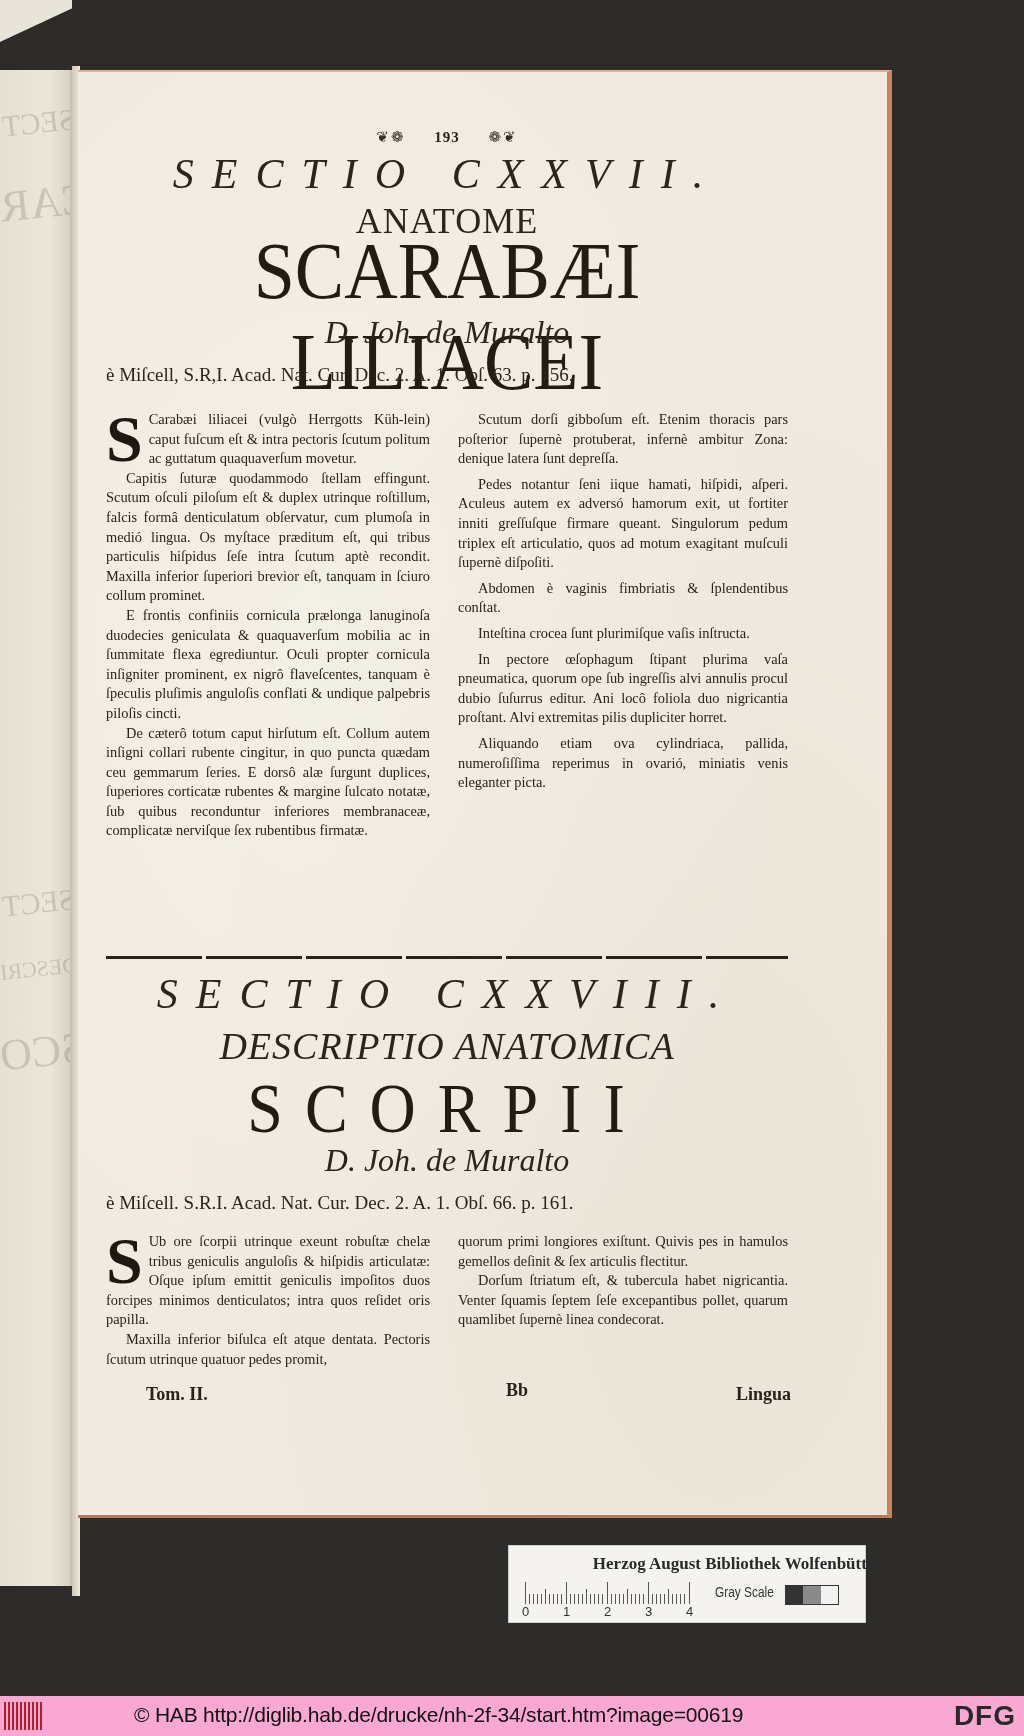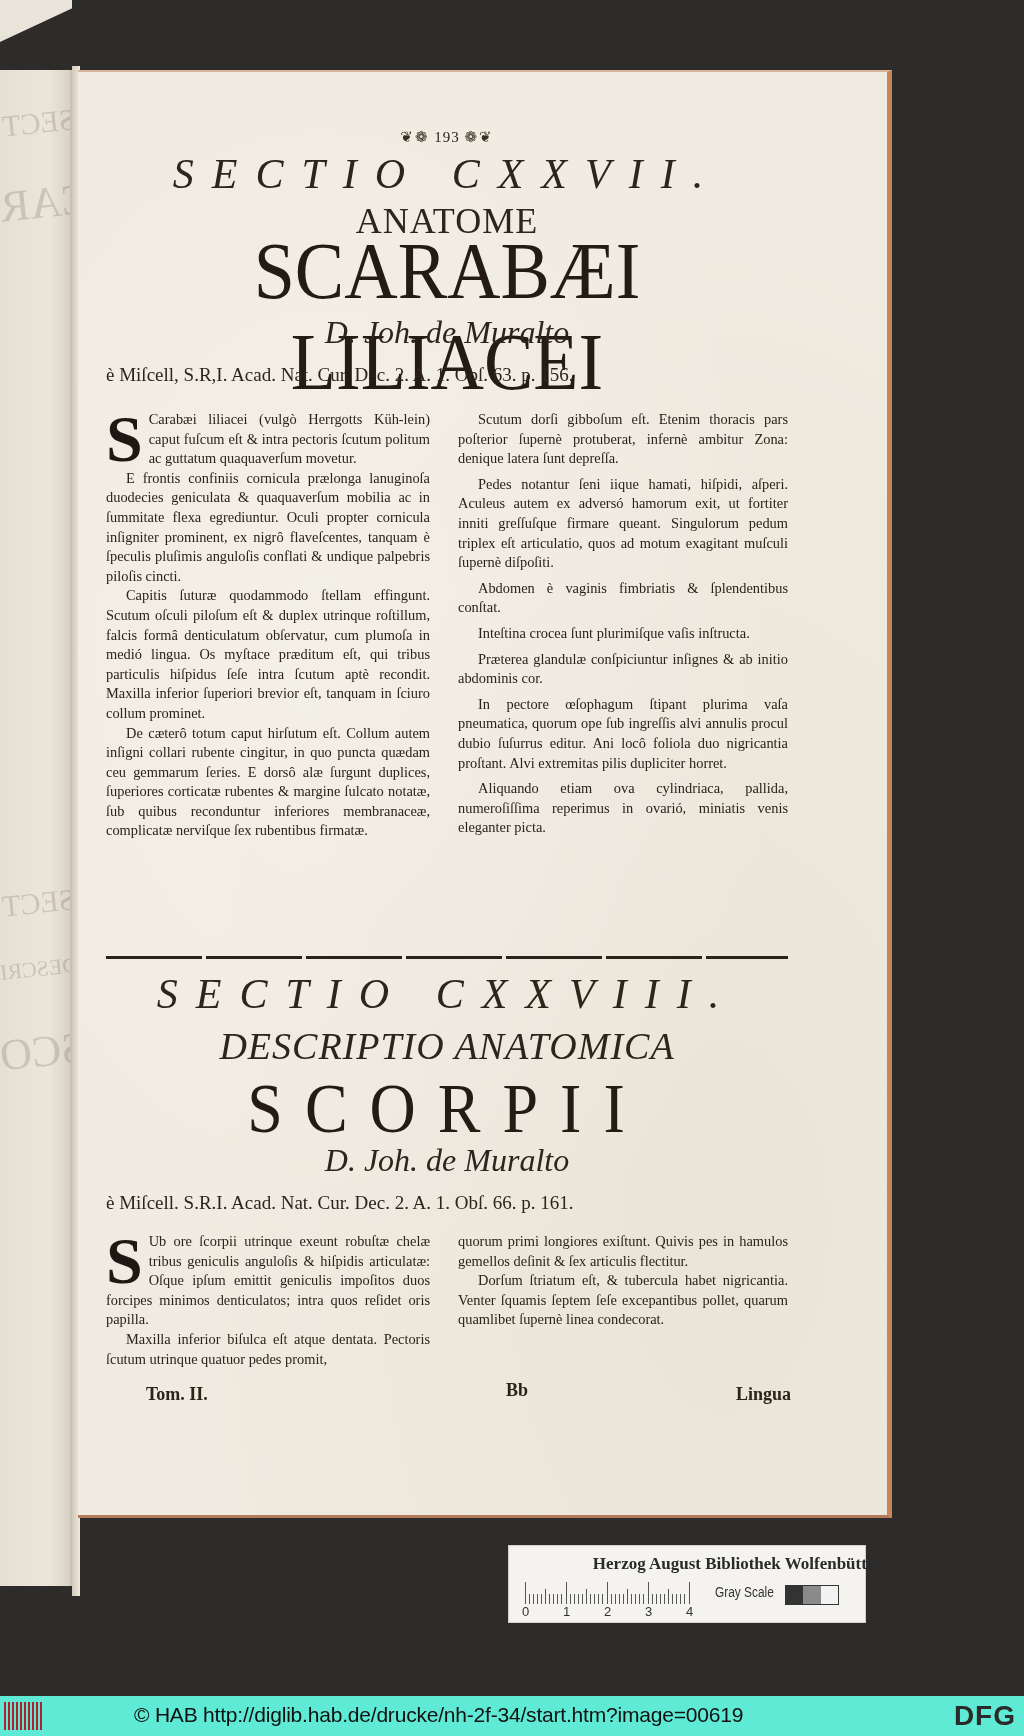--- a/index.html
+++ b/index.html
@@ -115,21 +115,21 @@
     transform: scaleX(0.85); transform-origin: left;
   }
   .gray-swatches {
     position: absolute; left: 276px; top: 39px; width: 54px; height: 20px;
     border: 1px solid #333; display: flex;
   }
   .gray-swatches div { flex: 1; }
   
   .bottom-bar {
     position: absolute; left: 0; top: 1696px; width: 1024px; height: 40px;
-    background: #5eead4;
+    background: #f9a8d4;
     font-family: "Liberation Sans", sans-serif;
   }
   .bottom-bar .hab-logo {
     position: absolute; left: 4px; top: 6px; width: 38px; height: 28px;
     background: repeating-linear-gradient(90deg,#b21e2a 0 2px, transparent 2px 4px);
   }
   .bottom-bar .copy {
     position: absolute; left: 134px; top: 7px; font-size: 21px; color: #111;
     letter-spacing: -0.2px;
   }
@@ -149,45 +149,44 @@
   <div class="ghost" style="top:960px;left:0px;font-size:44px;">SCO</div>
 </div>
 <div class="left-top-wedge"></div>
 <div class="gutter"></div>
 
 <div class="page">
   <div class="content">
 
     <div class="pagenum">
       <span class="orn">❦❁</span>
-      <span style="margin:0 0;">193</span>
+      <span style="margin:0 24px;font-weight:bold;">193</span>
       <span class="orn">❁❦</span>
     </div>
 
     <div class="sectio" style="top:78px;">SECTIO CXXVII.</div>
     <div class="title-mid" style="top:128px;">ANATOME</div>
     <div class="title-big" style="top:160px;">SCARABÆI LILIACEI</div>
     <div class="author" style="top:242px;">D. Joh. de Muralto</div>
     <div class="source" style="top:292px;">è Miſcell, S.R,I. Acad. Nat. Cur. Dec. 2. A. 1. Obſ. 63. p. 156.</div>
 
     <div class="col" style="left:0;top:338px;width:324px;">
       <p class="first">
         <span class="dropcap">S</span><span>Carabæi liliacei (vulgò Herrgotts Küh-lein) caput fuſcum eſt &amp; intra pectoris ſcutum politum ac guttatum quaquaverſum movetur.</span>
       </p>
+      <p>Capitis ſuturæ quodammodo ſtellam effingunt. Scutum oſculi piloſum eſt &amp; duplex utrinque roſtillum, falcis formâ denticulatum obſervatur, cum plumoſa in medió lingua. Os myſtace præditum eſt, qui tribus particulis hiſpidus ſeſe intra ſcutum aptè recondit. Maxilla inferior ſuperiori brevior eſt, tanquam in ſciuro collum prominet.</p>
       <p>E frontis confiniis cornicula prælonga lanuginoſa duodecies geniculata &amp; quaquaverſum mobilia ac in ſummitate flexa egrediuntur. Oculi propter cornicula inſigniter prominent, ex nigrô flaveſcentes, tanquam è ſpeculis pluſimis anguloſis conflati &amp; undique palpebris piloſis cincti.</p>
-      <p>Capitis ſuturæ quodammodo ſtellam effingunt. Scutum oſculi piloſum eſt &amp; duplex utrinque roſtillum, falcis formâ denticulatum obſervatur, cum plumoſa in medió lingua. Os myſtace præditum eſt, qui tribus particulis hiſpidus ſeſe intra ſcutum aptè recondit. Maxilla inferior ſuperiori brevior eſt, tanquam in ſciuro collum prominet.</p>
       <p>De cæterô totum caput hirſutum eſt. Collum autem inſigni collari rubente cingitur, in quo puncta quædam ceu gemmarum ſeries. E dorsô alæ ſurgunt duplices, ſuperiores corticatæ rubentes &amp; margine ſulcato notatæ, ſub quibus reconduntur inferiores membranaceæ, complicatæ nerviſque ſex rubentibus firmatæ.</p>
     </div>
 
     <div class="col" style="left:352px;top:338px;width:330px;">
       <p>Scutum dorſi gibboſum eſt. Etenim thoracis pars poſterior ſupernè protuberat, infernè ambitur Zona: denique latera ſunt depreſſa.</p>
       <p class="gap">Pedes notantur ſeni iique hamati, hiſpidi, aſperi. Aculeus autem ex adversó hamorum exit, ut fortiter inniti greſſuſque firmare queant. Singulorum pedum triplex eſt articulatio, quos ad motum exagitant muſculi ſupernè diſpoſiti.</p>
       <p class="gap">Abdomen è vaginis fimbriatis &amp; ſplendentibus conſtat.</p>
       <p class="gap">Inteſtina crocea ſunt plurimiſque vaſis inſtructa.</p>
-      <p class="gap">Præterea glandulæ conſpiciuntur inſignes &amp; ab initio abdominis cor.</p>
       <p class="gap">In pectore œſophagum ſtipant plurima vaſa pneumatica, quorum ope ſub ingreſſis alvi annulis procul dubio ſuſurrus editur. Ani locô foliola duo nigricantia proſtant. Alvi extremitas pilis dupliciter horret.</p>
       <p class="gap">Aliquando etiam ova cylindriaca, pallida, numeroſiſſima reperimus in ovarió, miniatis venis eleganter picta.</p>
     </div>
 
     <div class="rule" style="top:884px;"></div>
 
     <div class="sectio" style="top:898px;">SECTIO CXXVIII.</div>
     <div class="title-mid" style="top:952px;font-size:38px;font-style:italic;">DESCRIPTIO ANATOMICA</div>
     <div class="title-big" style="top:1000px;font-size:64px;letter-spacing:22px;">SCORPII</div>
     <div class="author" style="top:1070px;">D. Joh. de Muralto</div>

